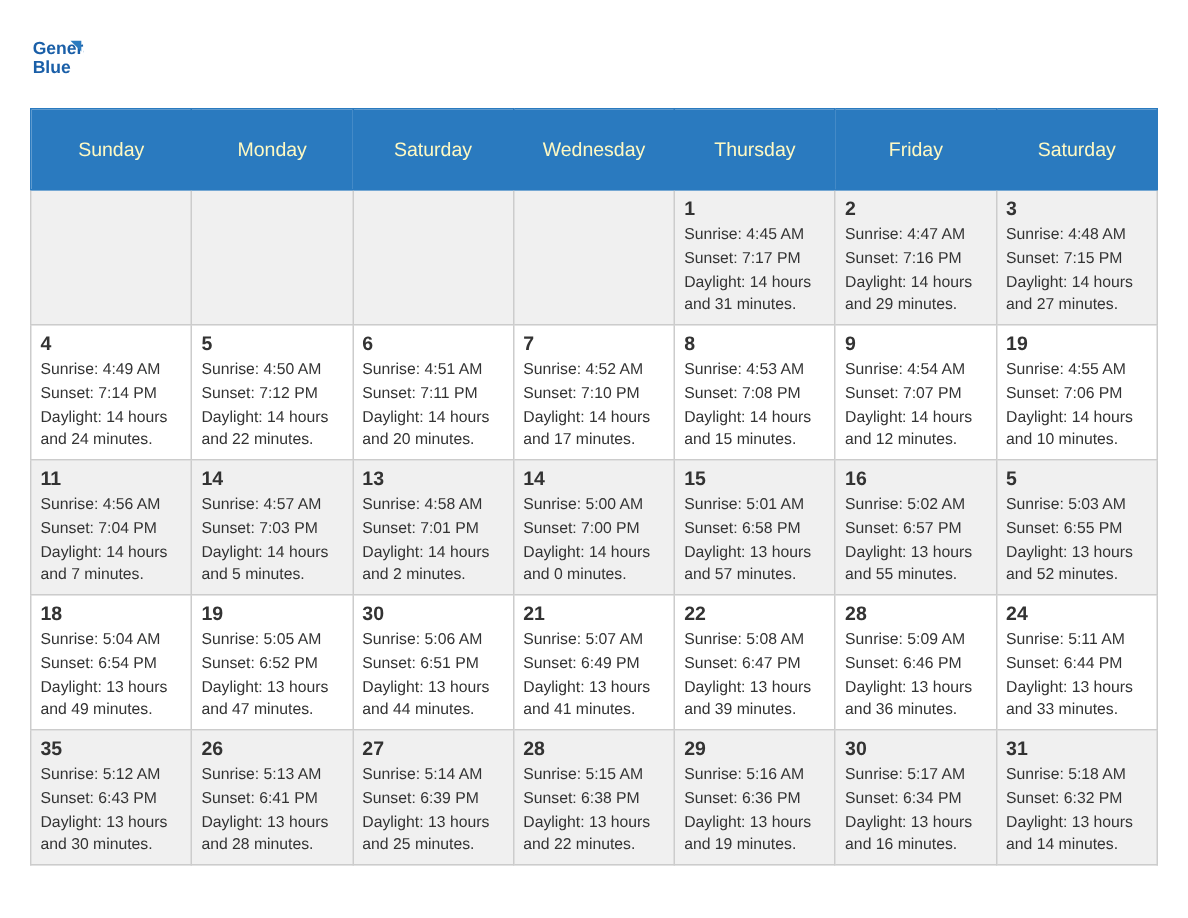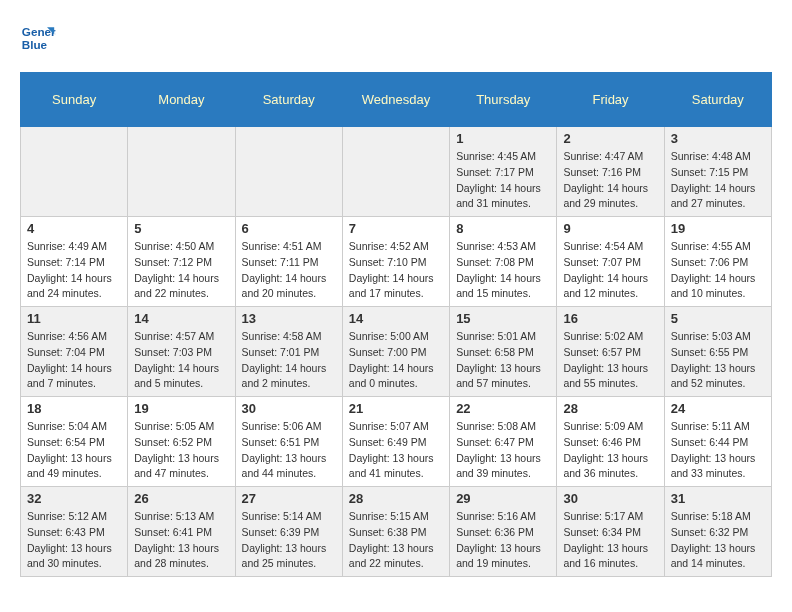--- a/index.html
+++ b/index.html
@@ -215,21 +215,21 @@
           <div class="day-number">28</div>
           <div class="day-info">Sunrise: 5:09 AM<br>Sunset: 6:46 PM<br>Daylight: 13 hours<br>and 36 minutes.</div>
         </td>
         <td>
           <div class="day-number">24</div>
           <div class="day-info">Sunrise: 5:11 AM<br>Sunset: 6:44 PM<br>Daylight: 13 hours<br>and 33 minutes.</div>
         </td>
       </tr>
       <tr>
         <td>
-          <div class="day-number">32</div>
+          <div class="day-number">35</div>
           <div class="day-info">Sunrise: 5:12 AM<br>Sunset: 6:43 PM<br>Daylight: 13 hours<br>and 30 minutes.</div>
         </td>
         <td>
           <div class="day-number">26</div>
           <div class="day-info">Sunrise: 5:13 AM<br>Sunset: 6:41 PM<br>Daylight: 13 hours<br>and 28 minutes.</div>
         </td>
         <td>
           <div class="day-number">27</div>
           <div class="day-info">Sunrise: 5:14 AM<br>Sunset: 6:39 PM<br>Daylight: 13 hours<br>and 25 minutes.</div>
         </td>

